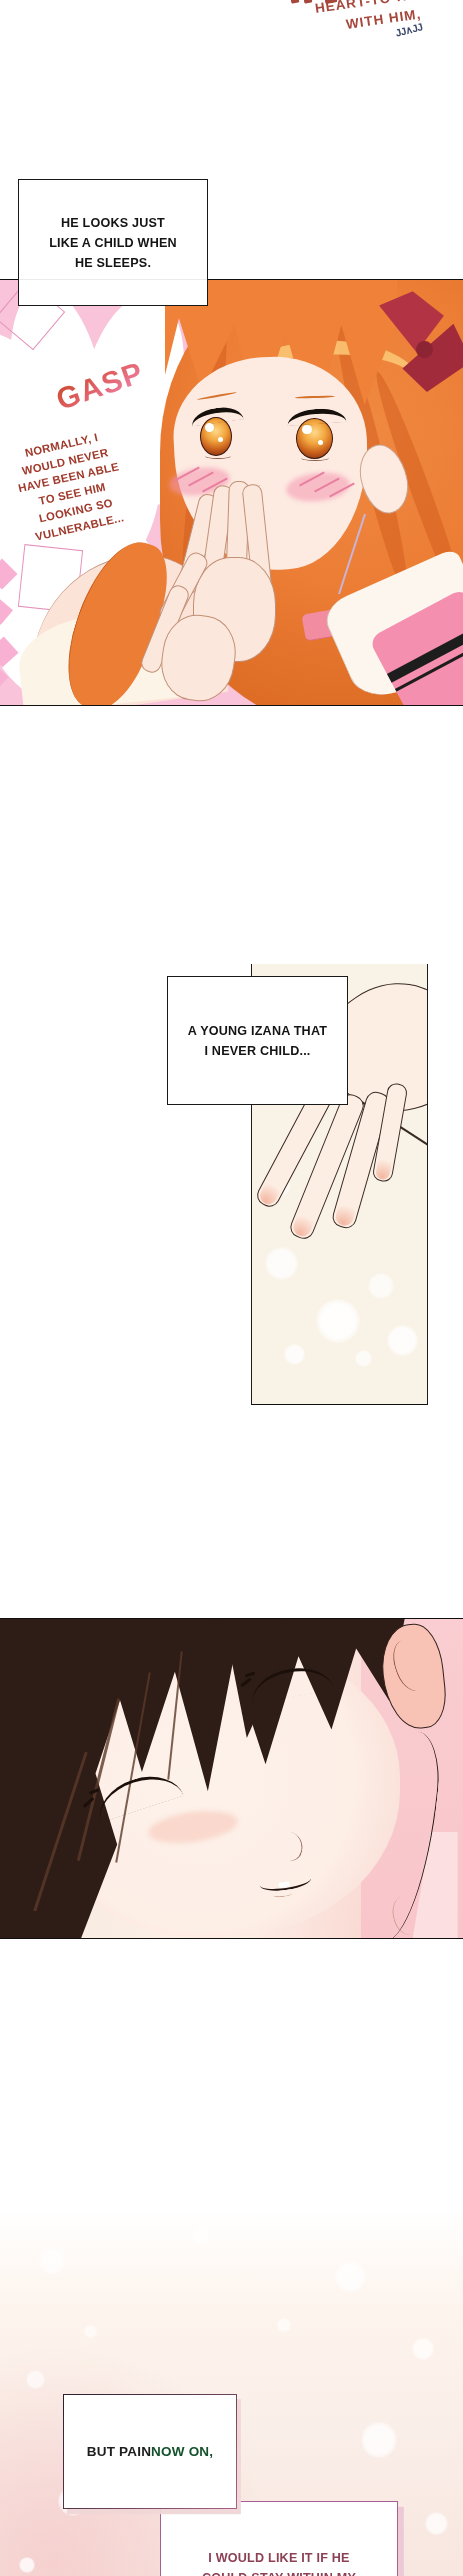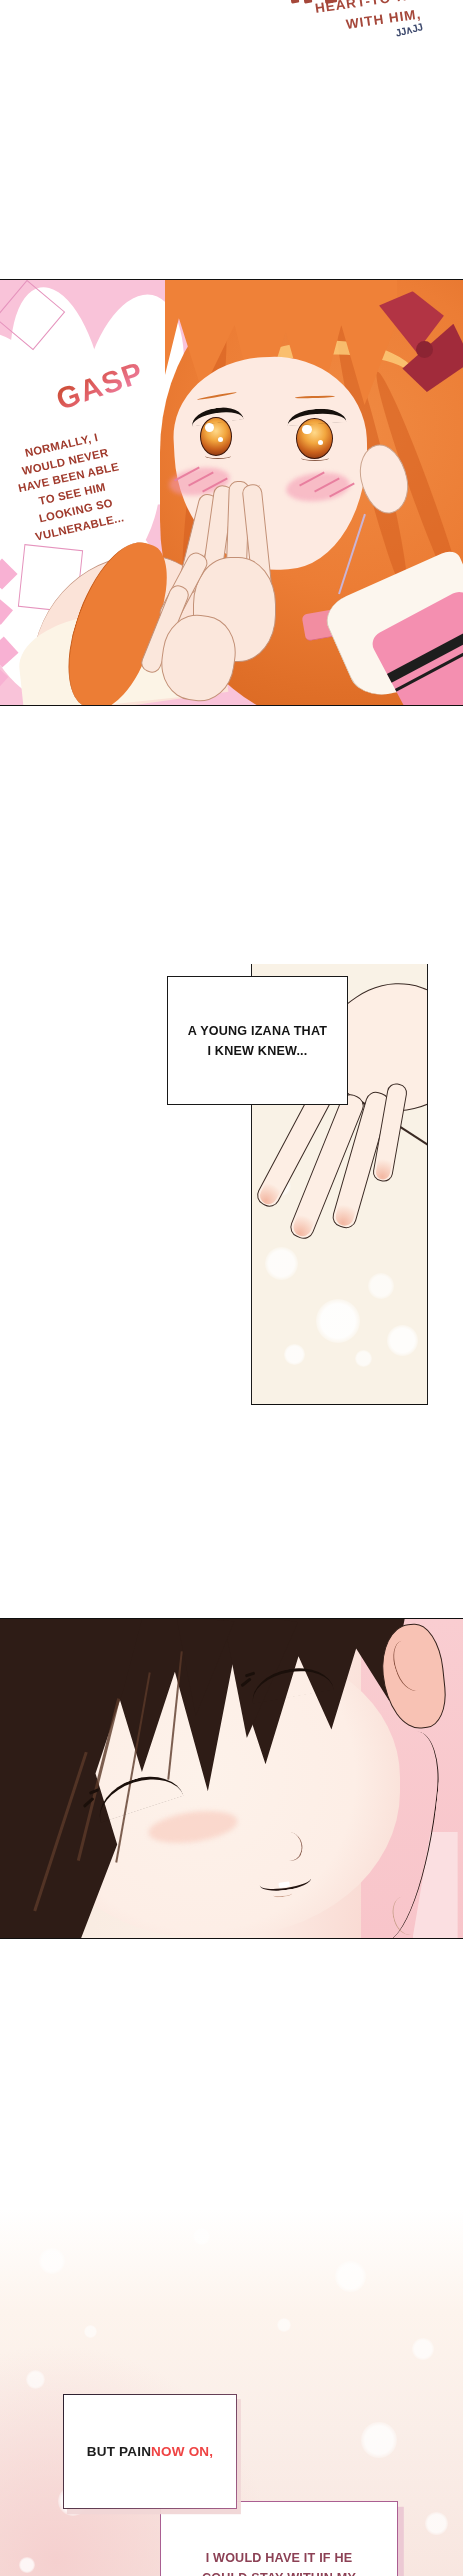--- a/index.html
+++ b/index.html
@@ -101,20 +101,26 @@
 
   <div>
     <div class="hdr-frag" style="left:291px;transform:rotate(-8deg);"></div>
     <div class="hdr-frag" style="left:304px;transform:rotate(-8deg);"></div>
     <div class="hdr-frag" style="left:325px;width:11.6px;transform:rotate(-8deg);"></div>
     <div class="hdr-line" style="left:314px;top:1.3px;transform:rotate(-8deg);">HEART-TO-HEART</div>
     <div class="hdr-line" style="left:345px;top:17.4px;transform:rotate(-8deg);">WITH HIM,</div>
     <div class="hdr-scribble" style="left:394px;top:27px;transform:rotate(-14deg);">JJ∧JJ</div>
   </div>
 
+  <div class="bubble" style="left:18px;top:179px;width:188px;height:125px;">
+    <div class="ghostline" style="top:99px;"></div>
+    <div>HE LOOKS JUST</div>
+    <div>LIKE A CHILD WHEN</div>
+    <div>HE SLEEPS.</div>
+  </div>
 
   <div class="panel1">
 
     <div class="petal" style="left:-6.4px;top:77px;width:167px;height:232px;"></div>
     <div class="petal" style="left:-26px;top:39px;width:97px;height:193px;transform:rotate(-35deg);"></div>
     <div class="petal" style="left:13px;top:6.4px;width:90px;height:206px;transform:rotate(-10deg);"></div>
     <div class="petal" style="left:84px;top:13px;width:97px;height:193px;transform:rotate(12deg);"></div>
     <div class="petal" style="left:142px;top:58px;width:103px;height:180px;transform:rotate(40deg);"></div>
     <div class="petal" style="left:155px;top:148px;width:129px;height:97px;transform:rotate(75deg);"></div>
     <div class="petal" style="left:-39px;top:161px;width:142px;height:103px;transform:rotate(-80deg);"></div>
@@ -196,21 +202,21 @@
       <div>WOULD NEVER</div>
       <div>HAVE BEEN ABLE</div>
       <div>TO SEE HIM</div>
       <div>LOOKING SO</div>
       <div>VULNERABLE...</div>
     </div>
   </div>
 
   <div class="bubble" style="left:167px;top:976px;width:179px;height:127px;">
     <div>A YOUNG IZANA THAT</div>
-    <div>I KNEW KNEW...</div>
+    <div>I NEVER CHILD...</div>
   </div>
 
   <div class="panel-hand">
     <div class="bokeh" style="left:13px;top:283px;width:33px;height:33px;opacity:.8;"></div>
     <div class="bokeh" style="left:64px;top:335px;width:44px;height:44px;opacity:.9;"></div>
     <div class="bokeh" style="left:116px;top:309px;width:26px;height:26px;opacity:.7;"></div>
     <div class="bokeh" style="left:32px;top:380px;width:20.6px;height:20.6px;opacity:.8;"></div>
     <div class="bokeh" style="left:103px;top:386px;width:16.7px;height:16.7px;opacity:.7;"></div>
     <div class="bokeh" style="left:135px;top:361px;width:31px;height:31px;opacity:.85;"></div>
     <div class="bokeh" style="left:19.3px;top:213px;width:19.3px;height:19.3px;opacity:.6;"></div>
@@ -284,23 +290,23 @@
     <div class="bokeh" style="left:26px;top:161px;width:19.3px;height:19.3px;opacity:.65;"></div>
     <div class="bokeh" style="left:84px;top:116px;width:13px;height:13px;opacity:.6;"></div>
     <div class="bokeh" style="left:361px;top:213px;width:36px;height:36px;opacity:.8;"></div>
     <div class="bokeh" style="left:58px;top:277px;width:30px;height:30px;opacity:.85;"></div>
     <div class="bokeh" style="left:161px;top:309px;width:18px;height:18px;opacity:.7;"></div>
     <div class="bokeh" style="left:425px;top:303px;width:23px;height:23px;opacity:.75;"></div>
     <div class="bokeh" style="left:19.3px;top:348px;width:15.5px;height:15.5px;opacity:.8;"></div>
   </div>
 
   <div class="boxB" style="color:#8c4155;">
-    <div>I WOULD HAVE IT IF HE</div>
+    <div>I WOULD LIKE IT IF HE</div>
     <div>COULD STAY WITHIN MY</div>
   </div>
 
   <div class="boxA">
     <span style="color:#1d1d1d;">BUT PAIN </span>
-    <span style="color:#ef4444;">NOW ON,</span>
+    <span style="color:#14532d;">NOW ON,</span>
   </div>
 
 </div>
 
 
 </body></html>

